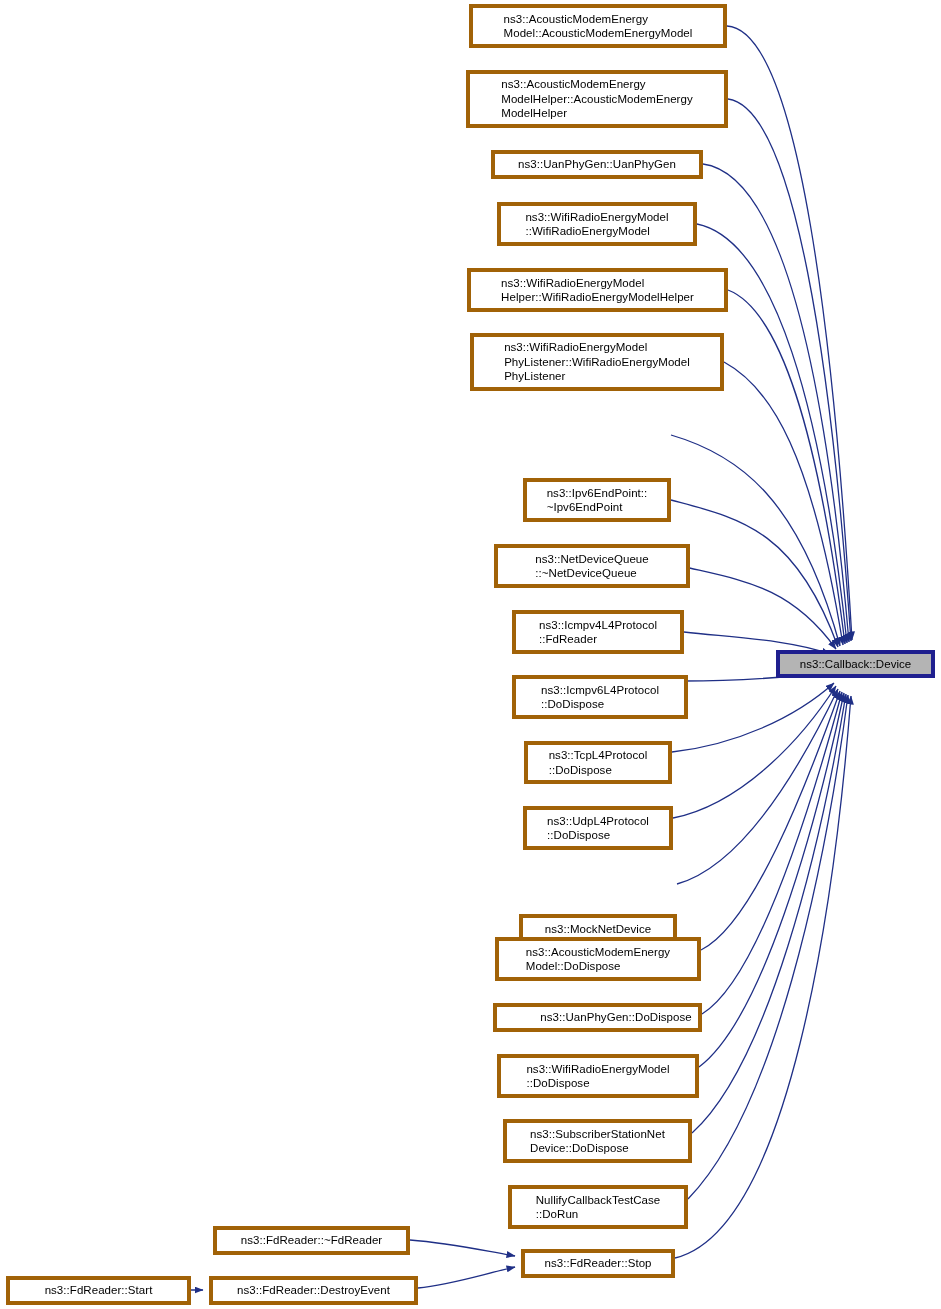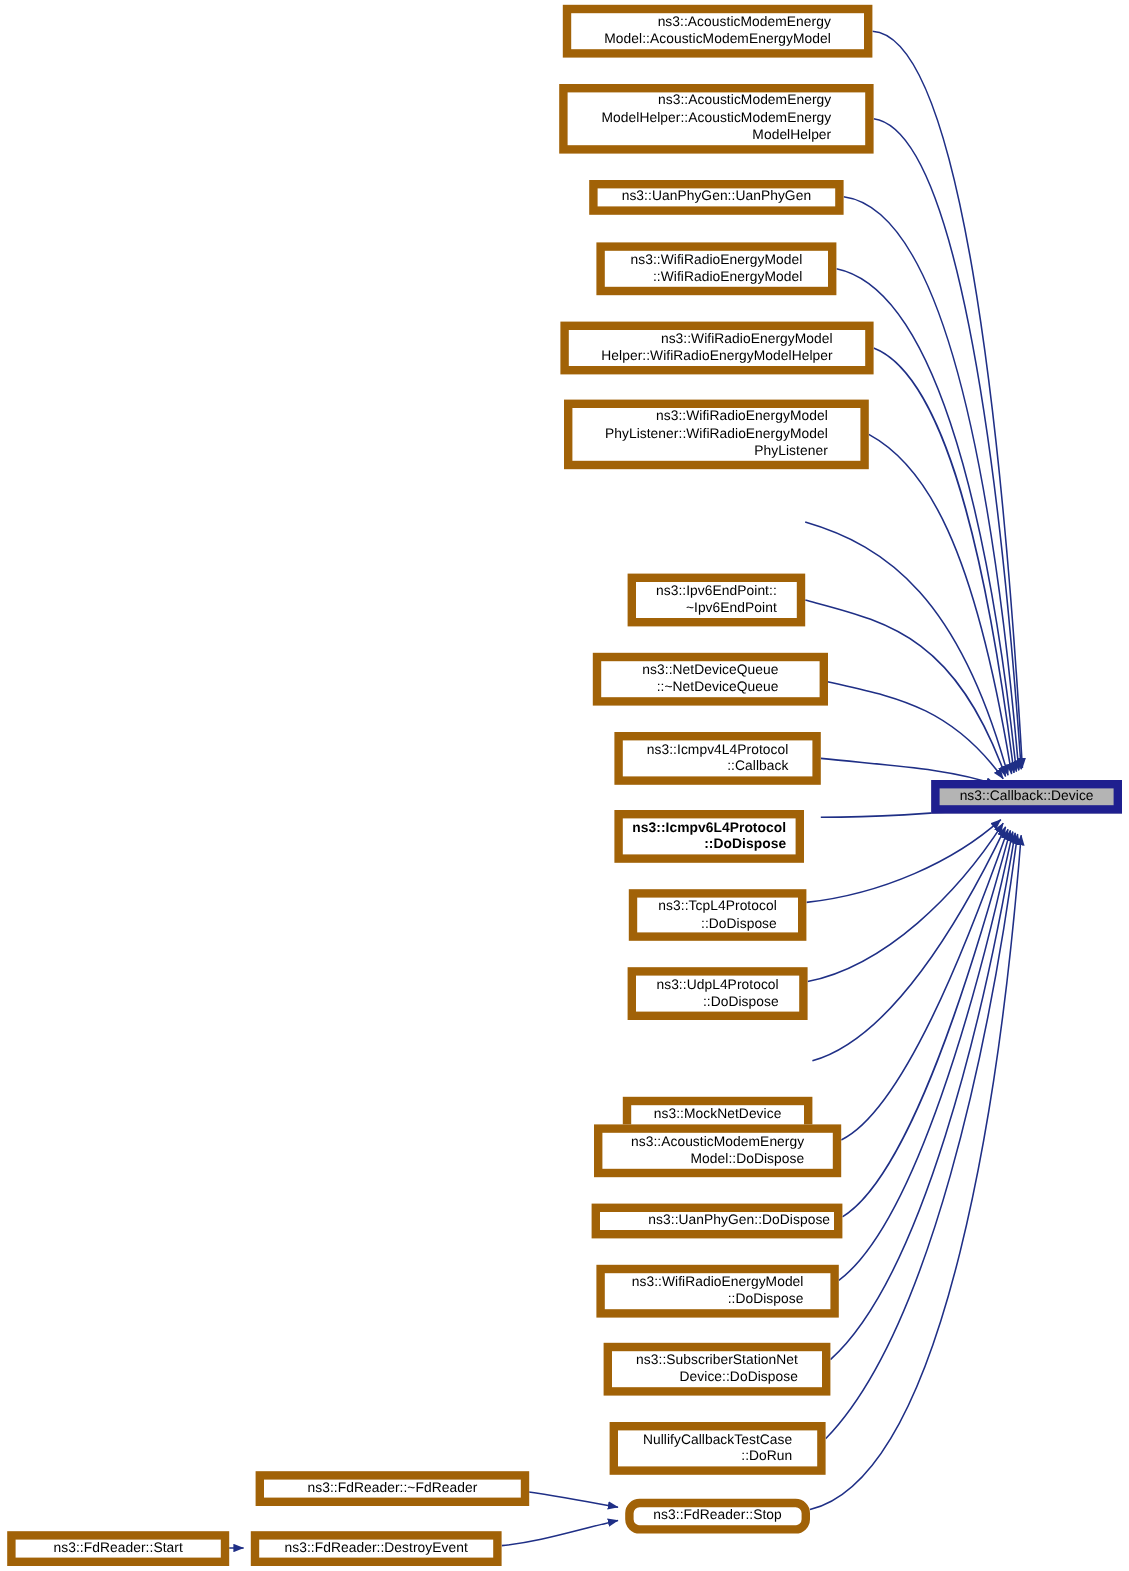--- a/index.html
+++ b/index.html
@@ -19,26 +19,26 @@
     position: absolute;
     left: 0;
     top: 0;
     width: 941px;
     height: 1309px;
     pointer-events: none;
   }
   .node {
     position: absolute;
     box-sizing: border-box;
-    border: 7px solid #a16207;
+    border: 4px solid #a16207;
     background: #ffffff;
     color: #000000;
     font-size: 11.5px;
     line-height: 14.5px;
-    text-align: right;
+    text-align: left;
     display: flex;
     align-items: center;
     justify-content: center;
     white-space: pre-line;
     padding: 0 3px;
     letter-spacing: 0.05px;
   }
   .node.target {
     background: #b4b4b4;
     border-color: #1f1f8f;
@@ -91,36 +91,36 @@
     <div class="node" style="left: 467px; top: 268px; width: 261px; height: 44px;">ns3::WifiRadioEnergyModel
 Helper::WifiRadioEnergyModelHelper</div>
     <div class="node" style="left: 470px; top: 333px; width: 254px; height: 58px;">ns3::WifiRadioEnergyModel
 PhyListener::WifiRadioEnergyModel
 PhyListener</div>
     <div class="node" style="left: 523px; top: 478px; width: 148px; height: 44px;">ns3::Ipv6EndPoint::
 ~Ipv6EndPoint</div>
     <div class="node" style="left: 494px; top: 544px; width: 196px; height: 44px;">ns3::NetDeviceQueue
 ::~NetDeviceQueue</div>
     <div class="node" style="left: 512px; top: 610px; width: 172px; height: 44px;">ns3::Icmpv4L4Protocol
-::Callback</div>
-    <div class="node" style="left: 512px; top: 675px; width: 158px; height: 44px; font-weight: bold;">ns3::Icmpv6L4Protocol
+::FdReader</div>
+    <div class="node" style="left: 512px; top: 675px; width: 176px; height: 44px;">ns3::Icmpv6L4Protocol
 ::DoDispose</div>
     <div class="node" style="left: 524px; top: 741px; width: 148px; height: 43px;">ns3::TcpL4Protocol
 ::DoDispose</div>
     <div class="node" style="left: 523px; top: 806px; width: 150px; height: 44px;">ns3::UdpL4Protocol
 ::DoDispose</div>
     <div class="node" style="left: 519px; top: 872px; width: 158px; height: 44px; margin-top: 42px;">ns3::MockNetDevice
 ::DoDispose</div>
     <div class="node" style="left: 495px; top: 937px; width: 206px; height: 44px;">ns3::AcousticModemEnergy
 Model::DoDispose</div>
     <div class="node" style="left: 493px; top: 1003px; width: 209px; height: 29px; padding-left: 40px;">ns3::UanPhyGen::DoDispose</div>
     <div class="node" style="left: 497px; top: 1054px; width: 202px; height: 44px;">ns3::WifiRadioEnergyModel
 ::DoDispose</div>
     <div class="node" style="left: 503px; top: 1119px; width: 189px; height: 44px;">ns3::SubscriberStationNet
 Device::DoDispose</div>
     <div class="node" style="left: 508px; top: 1185px; width: 180px; height: 44px;">NullifyCallbackTestCase
 ::DoRun</div>
-    <div class="node" style="left: 213px; top: 1226px; width: 228px; height: 29px;">ns3::FdReader::~FdReader</div>
-    <div class="node" style="left: 521px; top: 1249px; width: 154px; height: 29px; border-radius: 12px;">ns3::FdReader::Stop</div>
+    <div class="node" style="left: 213px; top: 1226px; width: 197px; height: 29px;">ns3::FdReader::~FdReader</div>
+    <div class="node" style="left: 521px; top: 1249px; width: 154px; height: 29px;">ns3::FdReader::Stop</div>
     <div class="node" style="left: 6px; top: 1276px; width: 185px; height: 29px;">ns3::FdReader::Start</div>
     <div class="node" style="left: 209px; top: 1276px; width: 209px; height: 29px;">ns3::FdReader::DestroyEvent</div>
     <div class="node target" style="left: 776px; top: 650px; width: 159px; height: 28px;">ns3::Callback::Device</div>
   </div>
 
 </body></html>

